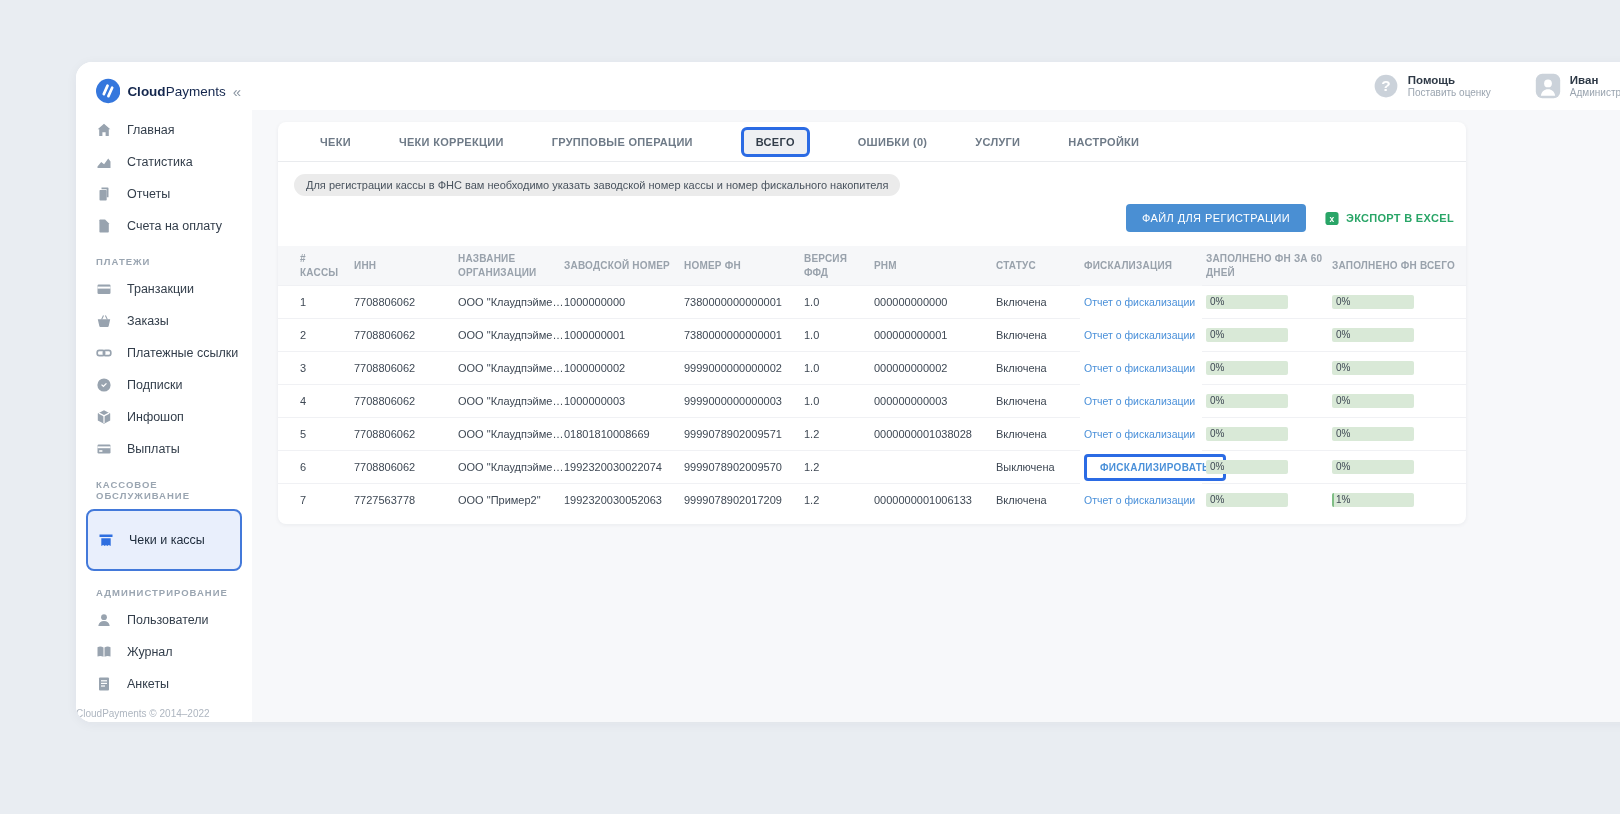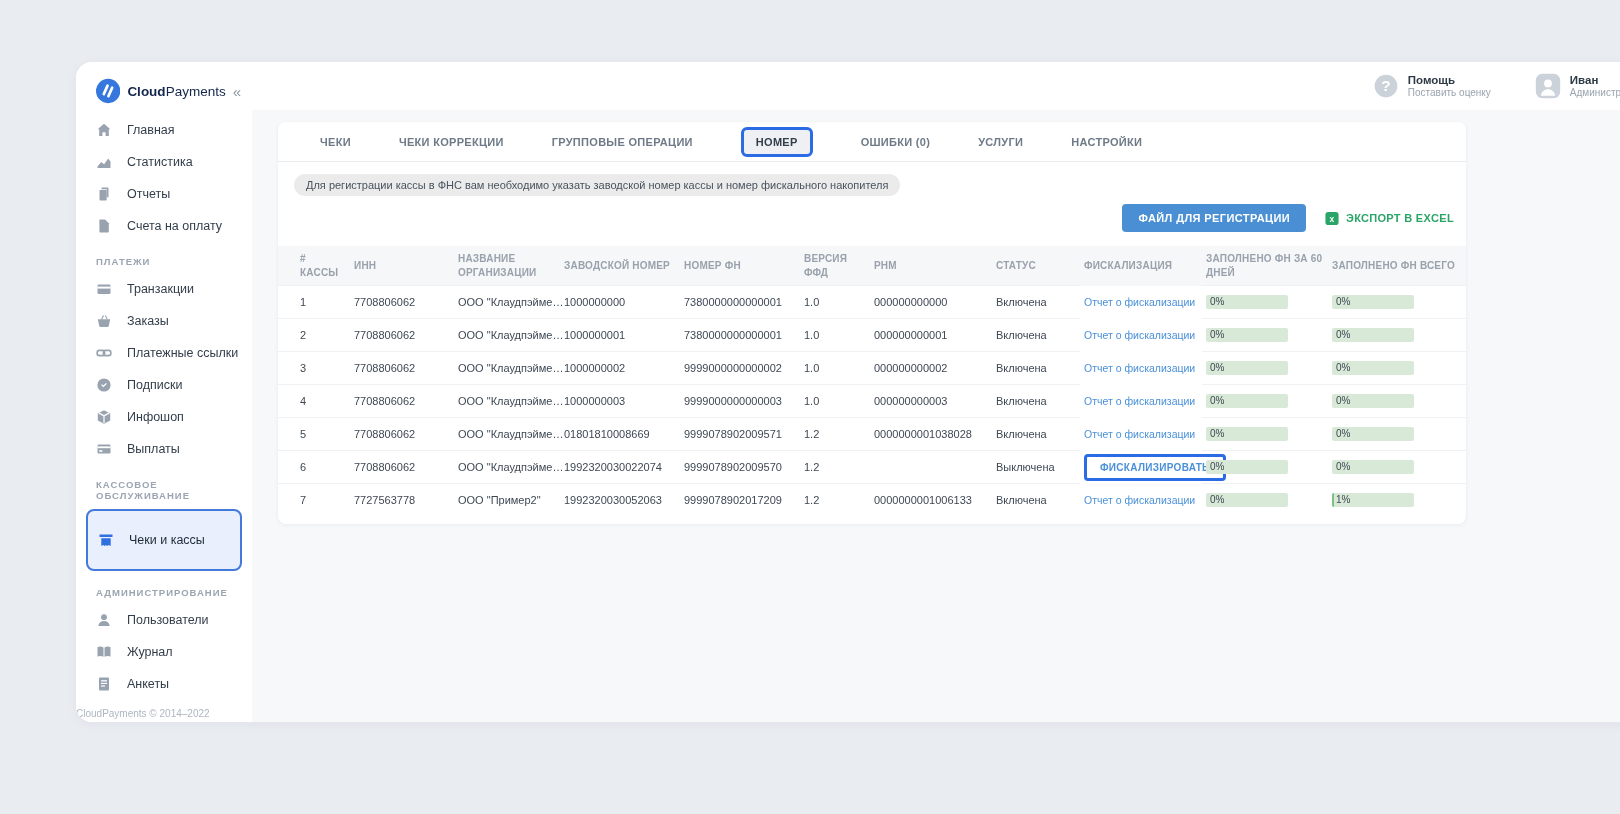--- a/index.html
+++ b/index.html
@@ -50,21 +50,21 @@
   .tab { font-size:11px; font-weight:600; letter-spacing:.3px; color:#6e7a87; white-space:nowrap; cursor:pointer; }
   .tab.active {
     background:#eef0f3; color:#323d4a; border:3px solid #2b6be4;
     border-radius:6px; padding:6px 12px;
   }
   .banner-row { padding:12px 16px 0; }
   .banner { display:inline-block; background:#ebebeb; border-radius:20px; padding:5px 12px; font-size:11px; color:#49535e; }
   .actions { display:flex; align-items:center; justify-content:flex-end; gap:18px; padding:8px 12px 0; }
   .btn-primary {
     background:#4a8fd3; color:#fff; border:none; border-radius:4px;
-    font-family:inherit; font-size:11px; font-weight:700; letter-spacing:.4px;
+    font-family:inherit; font-size:11px; font-weight:400; letter-spacing:.4px;
     padding:8px 16px; cursor:pointer;
   }
   .export-link { display:flex; align-items:center; gap:6px; color:#29a567; font-size:11px; font-weight:700; letter-spacing:.3px; cursor:pointer; }
   .export-link .ic { width:15px; height:15px; color:#29a567; }
   
   table { width:100%; border-collapse:collapse; table-layout:fixed; margin-top:14px; }
   th { background:#f6f7f9; font-size:10px; font-weight:600; color:#99a2ac; text-align:left;
        padding:6px 4px; height:38px; vertical-align:middle; line-height:1.35; letter-spacing:.2px; }
   td { font-size:11px; color:#3e4854; padding:9px 4px; border-top:1px solid #f0f1f4; white-space:nowrap; height:32px; }
   th:first-child, td:first-child { padding-left:22px; }
@@ -231,21 +231,21 @@
       </div>
     </header>
 
     <section class="content">
       <div class="card">
 
         <div class="tabs">
             <div class="tab">ЧЕКИ</div>
             <div class="tab">ЧЕКИ КОРРЕКЦИИ</div>
             <div class="tab">ГРУППОВЫЕ ОПЕРАЦИИ</div>
-            <div class="tab active">НОМЕР</div>
+            <div class="tab active">ВСЕГО</div>
             <div class="tab">ОШИБКИ (0)</div>
             <div class="tab">УСЛУГИ</div>
             <div class="tab">НАСТРОЙКИ</div>
           </div>
 
         <div class="banner-row">
           <span class="banner">Для регистрации кассы в ФНС вам необходимо указать заводской номер кассы и номер фискального накопителя</span>
         </div>
 
         <div class="actions">

